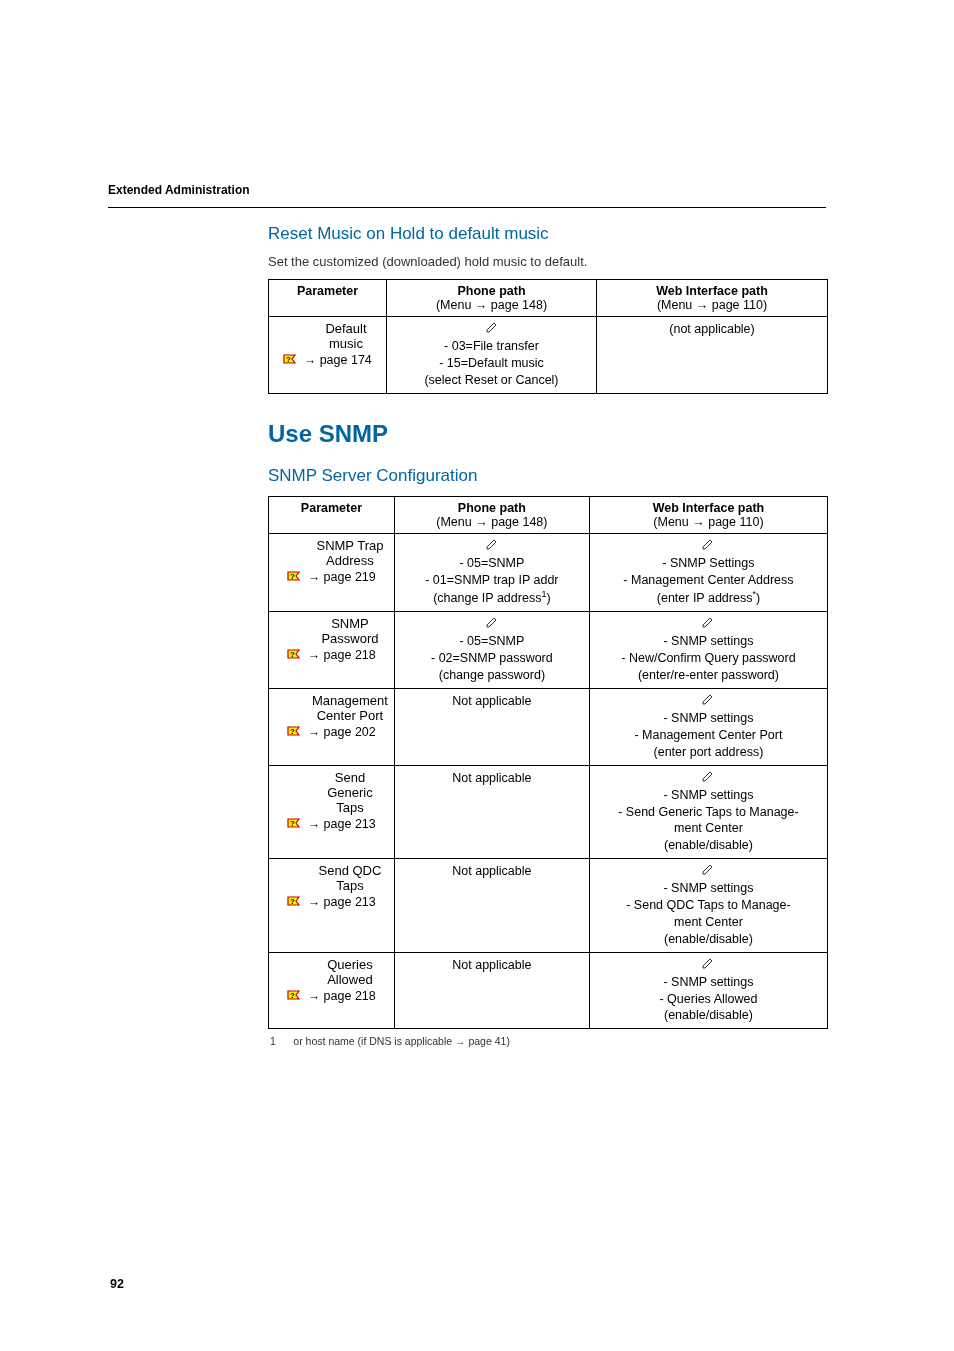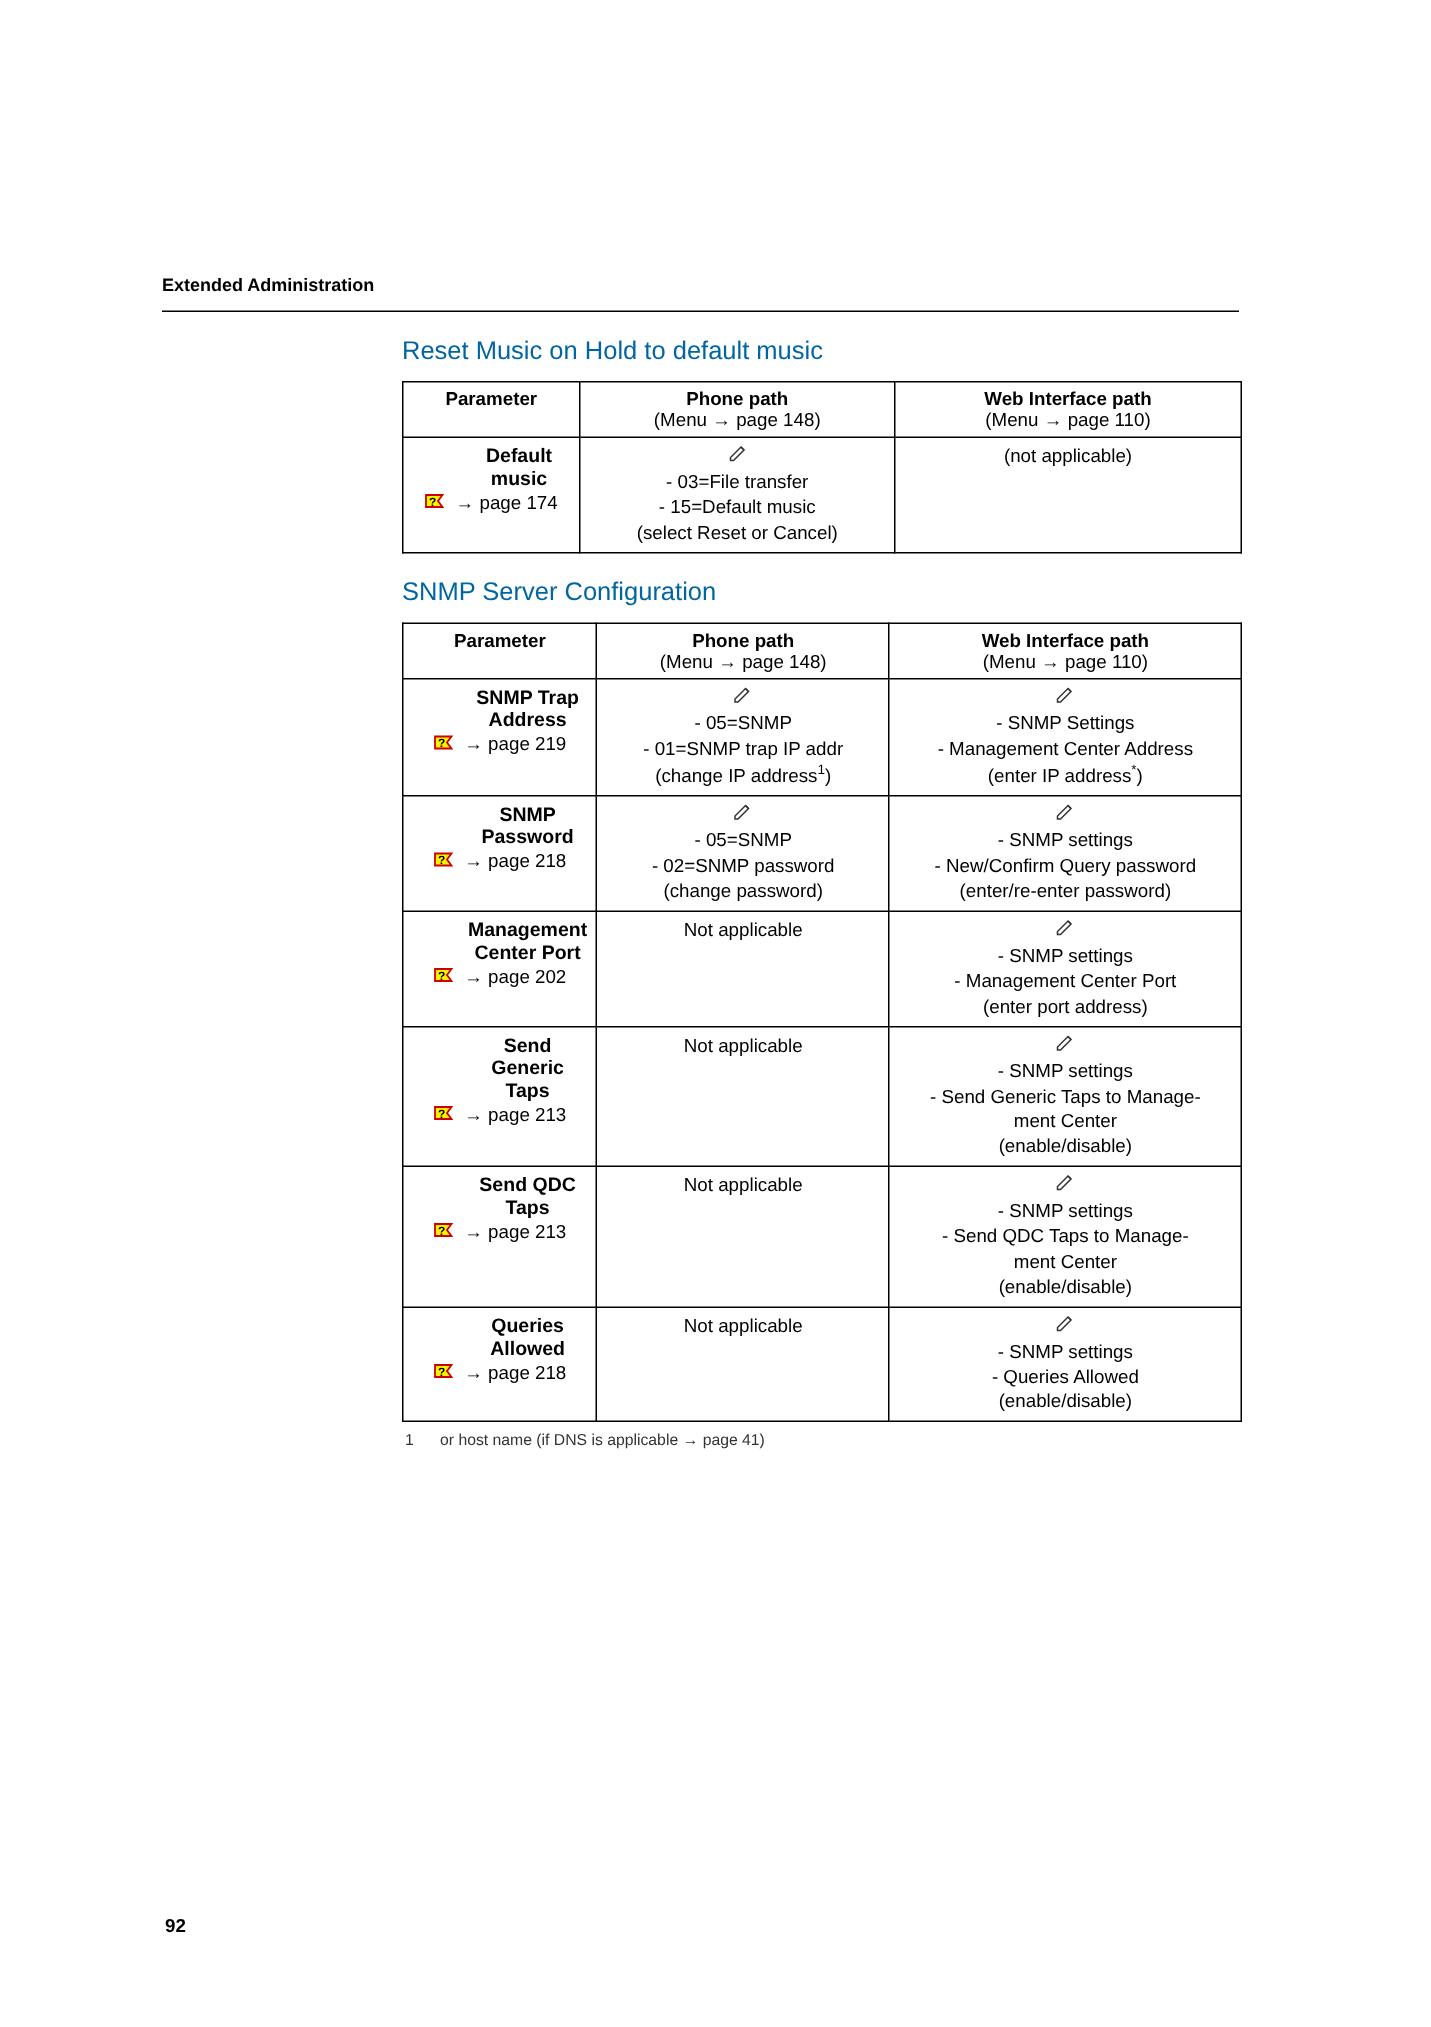--- a/index.html
+++ b/index.html
@@ -8,21 +8,21 @@
   .header-line { border-top: 1.2px solid #000; margin-bottom: 4px; }
   .running-head { font-size: 12px; font-weight: bold; margin-bottom: 10px; }
   .h3-blue { color: #0066a1; font-size: 17px; font-weight: normal; margin: 16px 0 10px; }
   .h2-blue { color: #0066a1; font-size: 24px; font-weight: bold; margin: 26px 0 18px; }
   .intro { font-size: 13px; color: #333; margin-bottom: 10px; }
   .content { margin-left: 160px; width: 560px; }
   table.param { border-collapse: collapse; width: 100%; margin-bottom: 6px; }
   table.param td, table.param th { border: 1px solid #000; padding: 4px 6px; font-size: 12.5px; vertical-align: top; text-align: center; }
   table.param th { font-weight: bold; }
   .menu-sub { font-weight: normal; font-size: 12.5px; }
-  .p-name { font-weight: bold; font-size: 13px; padding-left: 37px; }
+  .p-name { font-weight: normal; font-size: 13px; padding-left: 37px; }
   .p-ref { font-size: 12.5px; font-weight: normal; margin-top: 2px; white-space: nowrap; }
   .flag-icon { display: inline-block; width: 15px; height: 11px; vertical-align: -1px; margin-right: 2px; }
   .flag-icon svg { display: block; }
   .pencil-icon { display: inline-block; width: 12px; height: 12px; margin-bottom: 2px; }
   .pencil-icon svg { display: block; }
   .cell-lines div { font-size: 12.5px; line-height: 1.35; }
   .footnote { font-size: 10.5px; color: #333; margin-top: 2px; margin-left: 2px; }
   .page-num { position: absolute; left: 110px; bottom: 60px; font-size: 12.5px; font-weight: bold; }
   .sup { font-size: 9px; vertical-align: super; }
 </style>
@@ -30,20 +30,21 @@
 <body>
 
 <div class="page">
 
   <div class="running-head">Extended Administration</div>
   <div class="header-line"></div>
 
   <div class="content">
 
     <div class="h3-blue">Reset Music on Hold to default music</div>
+    <div class="intro">Set the customized (downloaded) hold music to default.</div>
 
     <table class="param">
       <colgroup>
           <col style="width:118px">
           <col style="width:210px">
           <col>
         </colgroup>
       <tbody>
           <tr>
         <th>Parameter</th>
@@ -80,20 +81,21 @@
           <div>- 15=Default music</div>
           <div>(select Reset or Cancel)</div>
         </td>
         <td class="cell-lines">
           <div>(not applicable)</div>
         </td>
       </tr>
     </tbody>
       </table>
 
+    <div class="h2-blue">Use SNMP</div>
     <div class="h3-blue">SNMP Server Configuration</div>
 
     <table class="param">
       <colgroup>
           <col style="width:118px">
           <col style="width:195px">
           <col>
         </colgroup>
       <thead>
       <tr>

